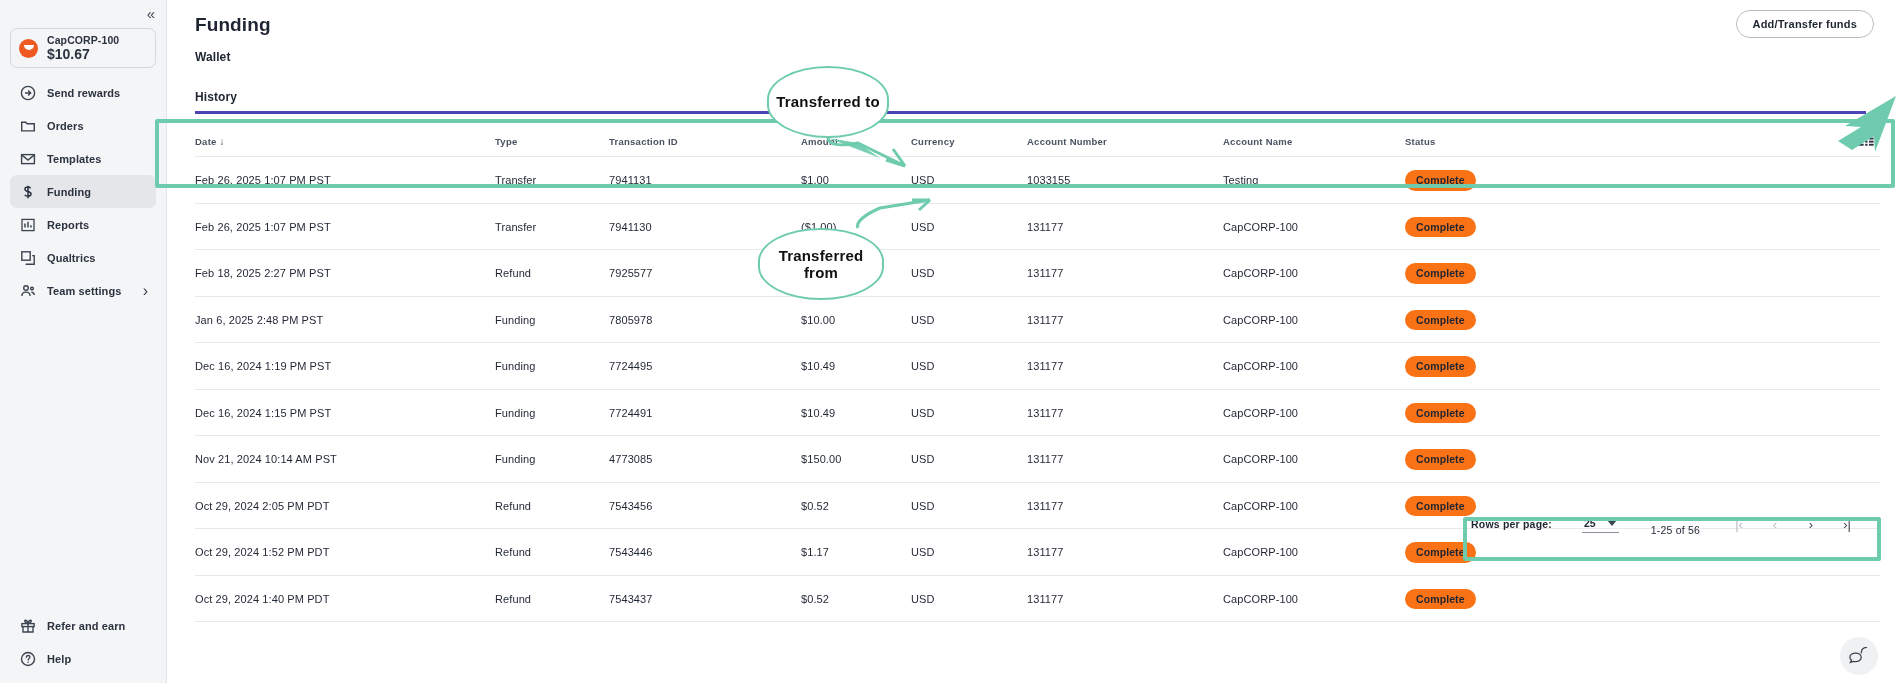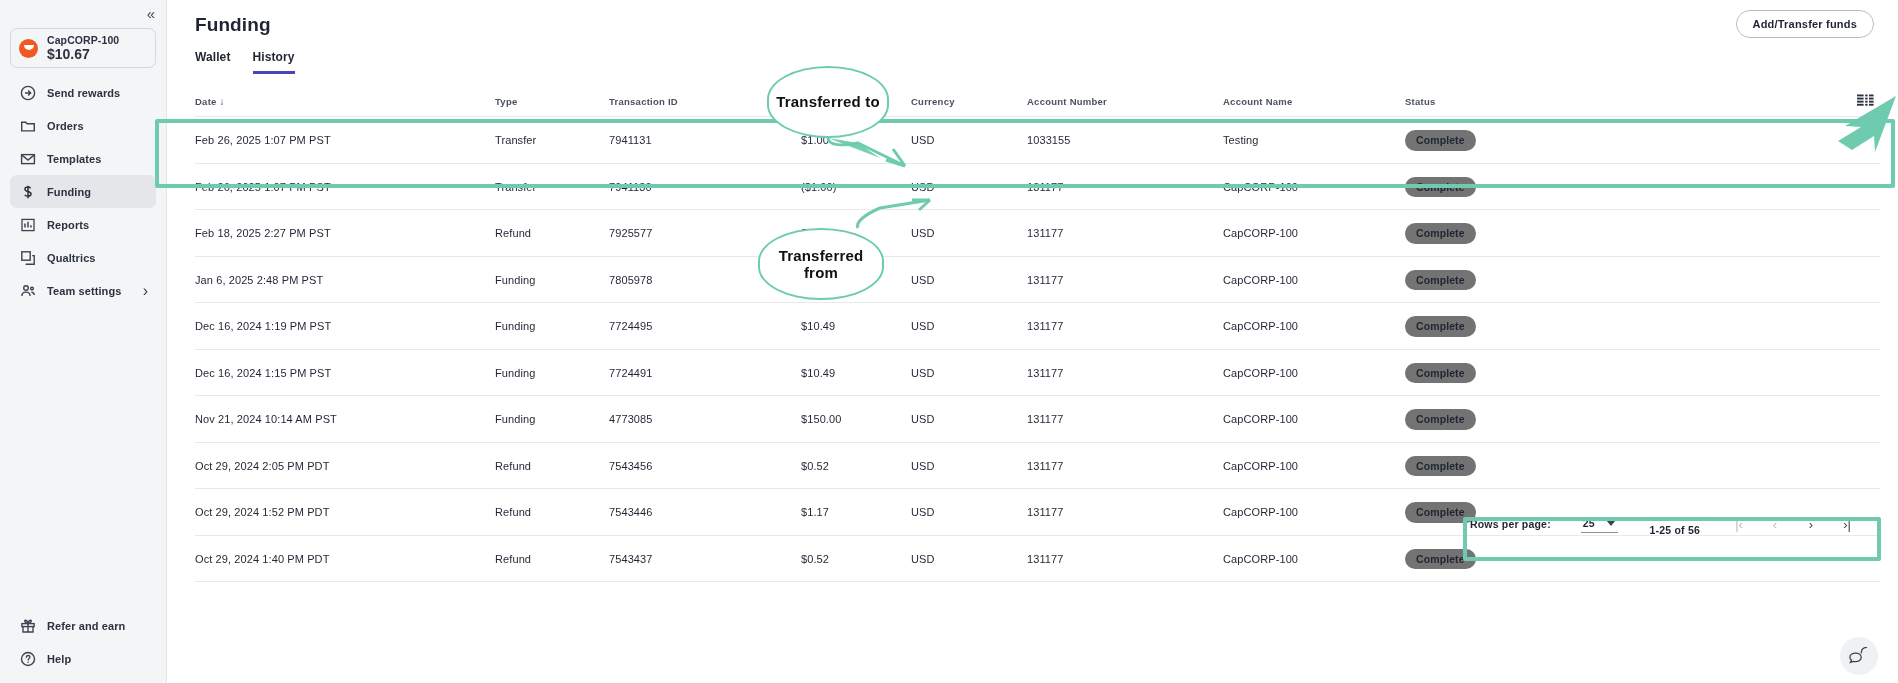--- a/index.html
+++ b/index.html
@@ -135,22 +135,23 @@
     font-family: "Liberation Sans", sans-serif;
     font-size: 11px;
     font-weight: 700;
     color: #1f2532;
     letter-spacing: .2px;
     cursor: pointer;
     white-space: nowrap;
   }
   .tabs {
     display: flex;
-    gap: 22px;
+    gap: 16px;
     padding: 14px 32px 0 28px;
+    flex-direction: column;
   }
   .tab {
     font-size: 12px;
     font-weight: 700;
     color: #1f2532;
     padding-bottom: 7px;
     cursor: pointer;
     border-bottom: 3px solid transparent;
     letter-spacing: .1px;
   }
@@ -191,21 +192,21 @@
   .col-txid { width: 192px; }
   .col-amt  { width: 110px; }
   .col-cur  { width: 116px; }
   .col-acctnum { width: 196px; }
   .col-acctname { width: 182px; }
   .col-status { width: auto; }
   .sort-arrow { font-size: 10px; margin-left: 3px; font-weight: 400; }
   .amt-neg { color: #c8374a; }
   .badge {
     display: inline-block;
-    background: #737373;
+    background: #f97316;
     color: #1f2532;
     font-size: 10.5px;
     font-weight: 700;
     border-radius: 11px;
     padding: 4px 11px 4.5px 11px;
     letter-spacing: .1px;
   }
 
   
   .cols-icon {
@@ -233,21 +234,21 @@
     margin-left: 30px;
     display: flex;
     align-items: center;
     gap: 11px;
     border-bottom: 1px solid #8c929c;
     padding: 1px 2px 3px 2px;
     cursor: pointer;
     text-align: center;
   }
   .pg-sel-val { font-size: 10.5px; font-weight: 700; color: #1f2532; }
-  .pg-range { margin-left: 32px; font-size: 10.5px; font-weight: 700; color: #1f2532; letter-spacing: .2px; margin-top: 11px; }
+  .pg-range { margin-left: 32px; font-size: 10.5px; font-weight: 400; color: #1f2532; letter-spacing: .2px; margin-top: 11px; }
   .pg-btns { margin-left: 26px; display: flex; align-items: center; gap: 10px; }
   .pg-btn {
     width: 26px; height: 26px;
     display: flex; align-items: center; justify-content: center;
     cursor: pointer;
     font-size: 13px;
     color: #3d4451;
     font-family: "Liberation Sans", sans-serif;
   }
   .pg-btn.disabled { color: #b6bac1; }

